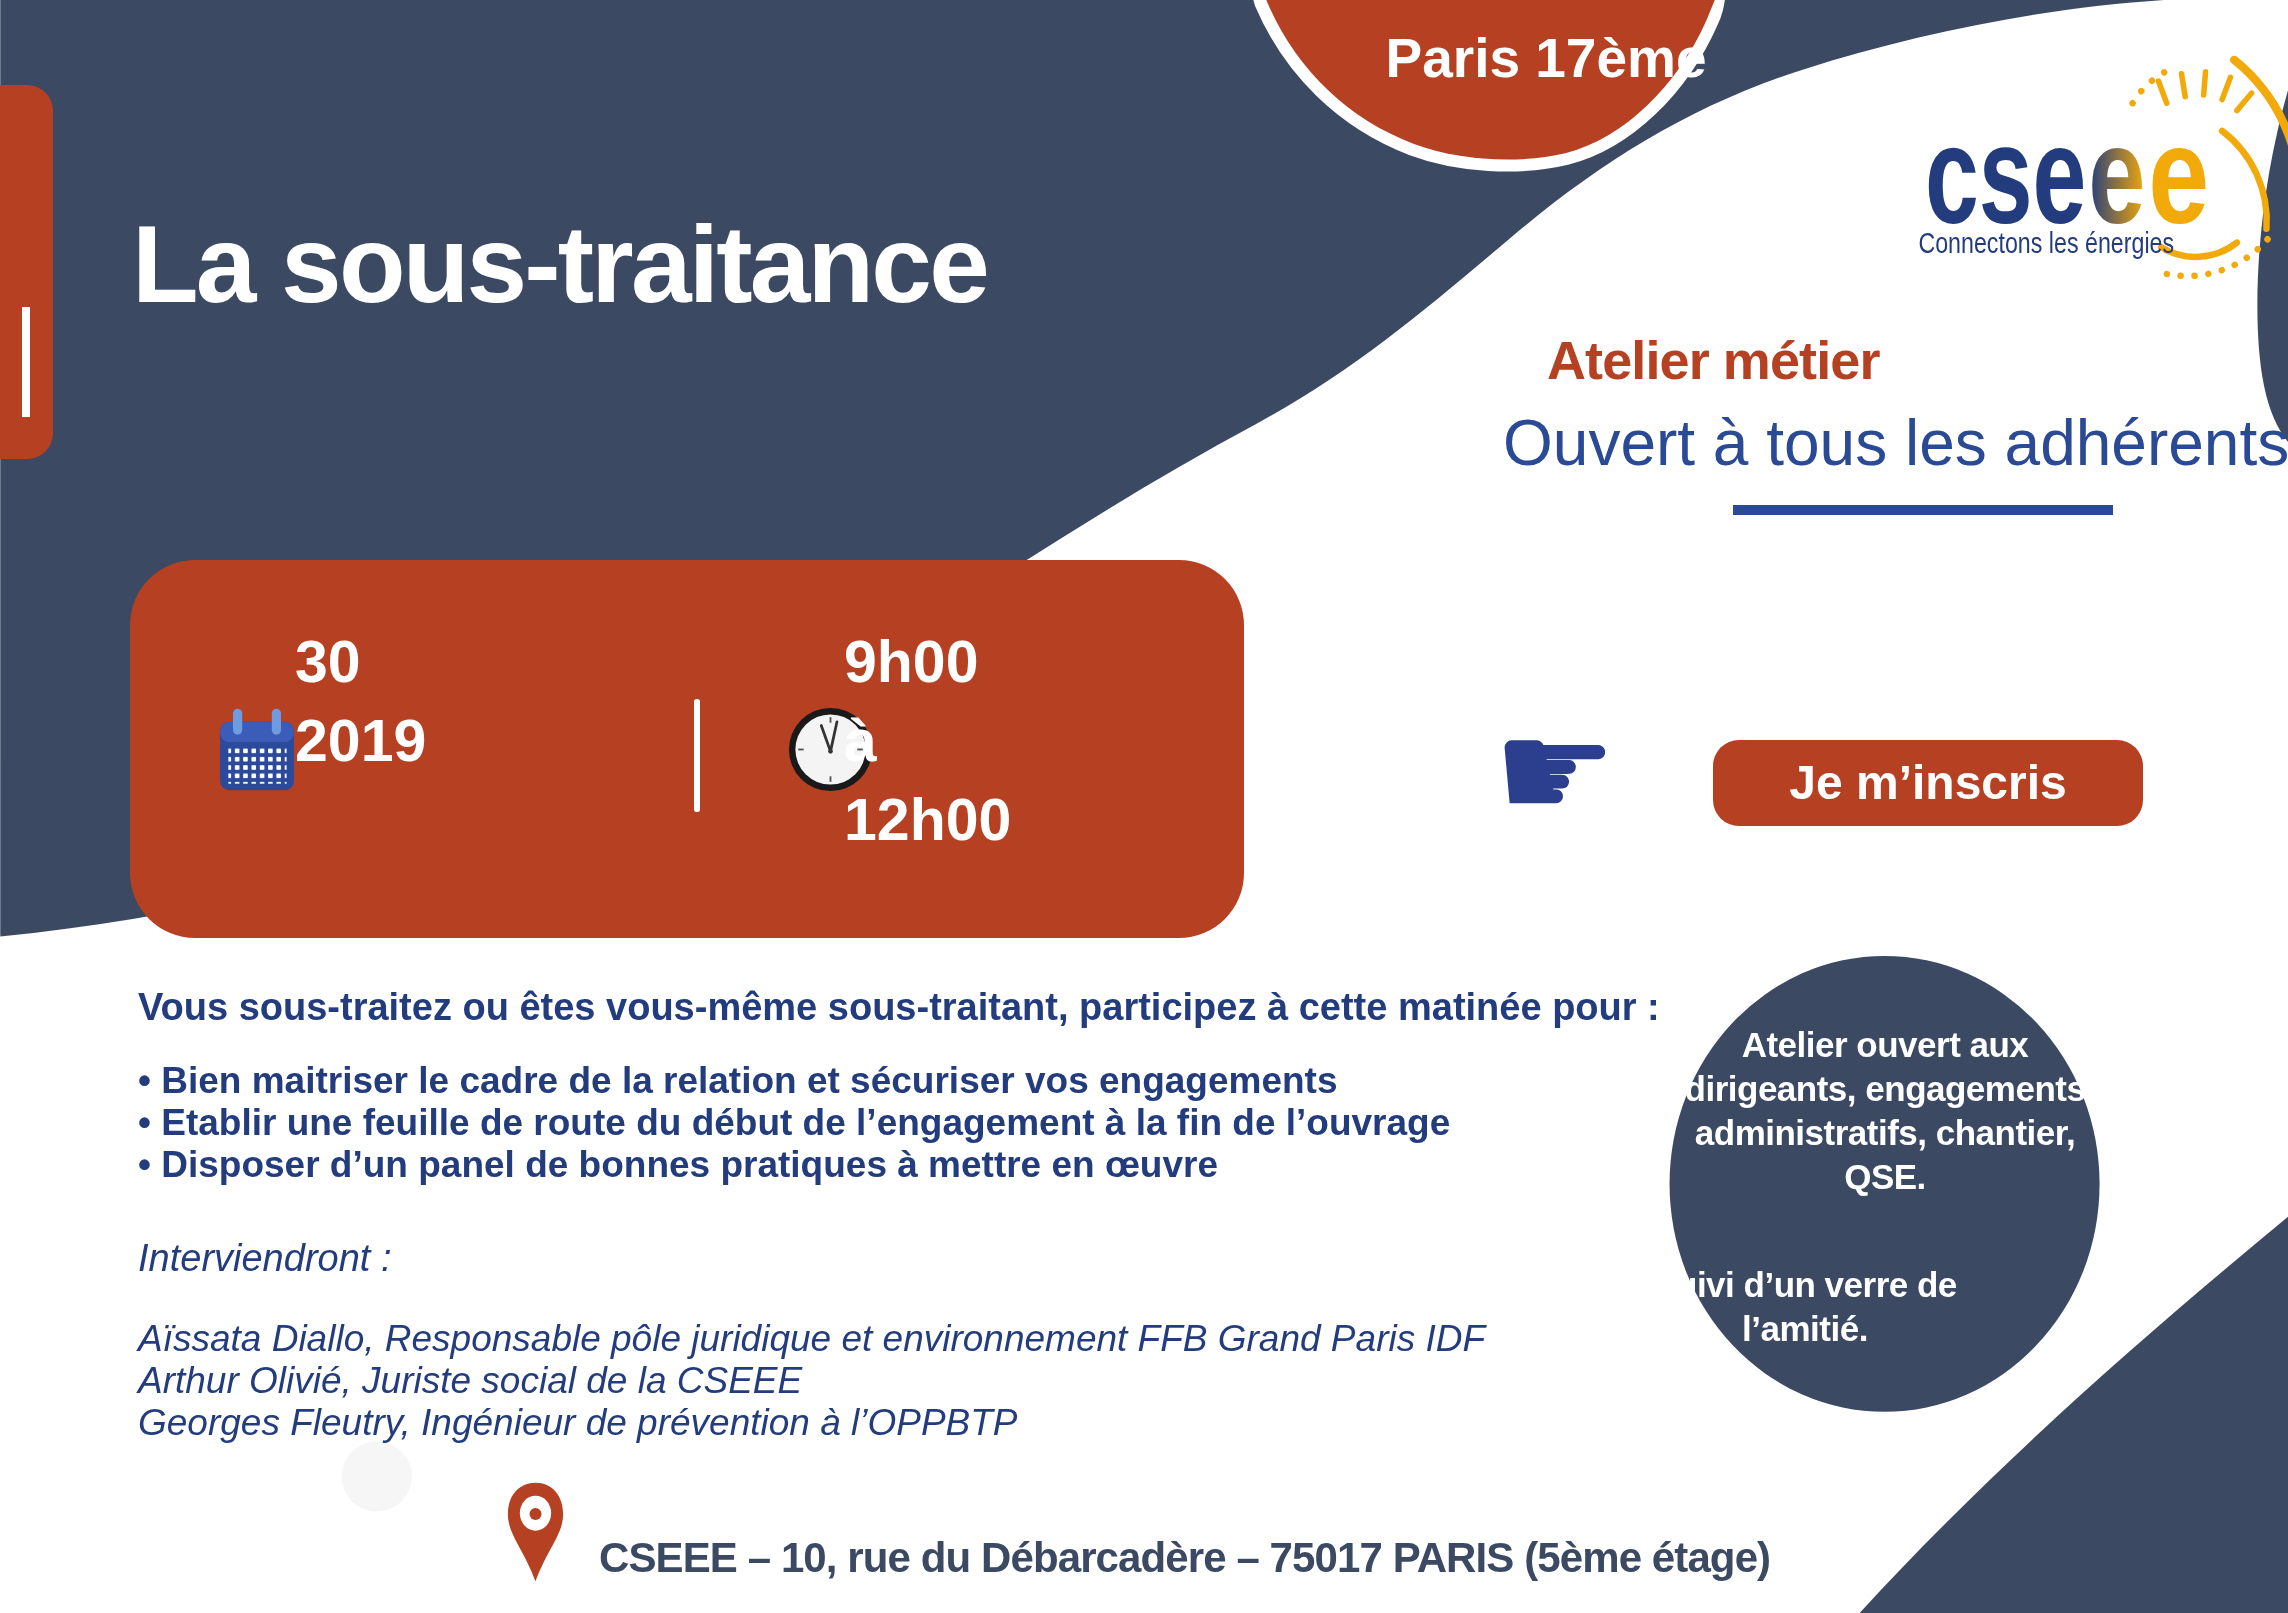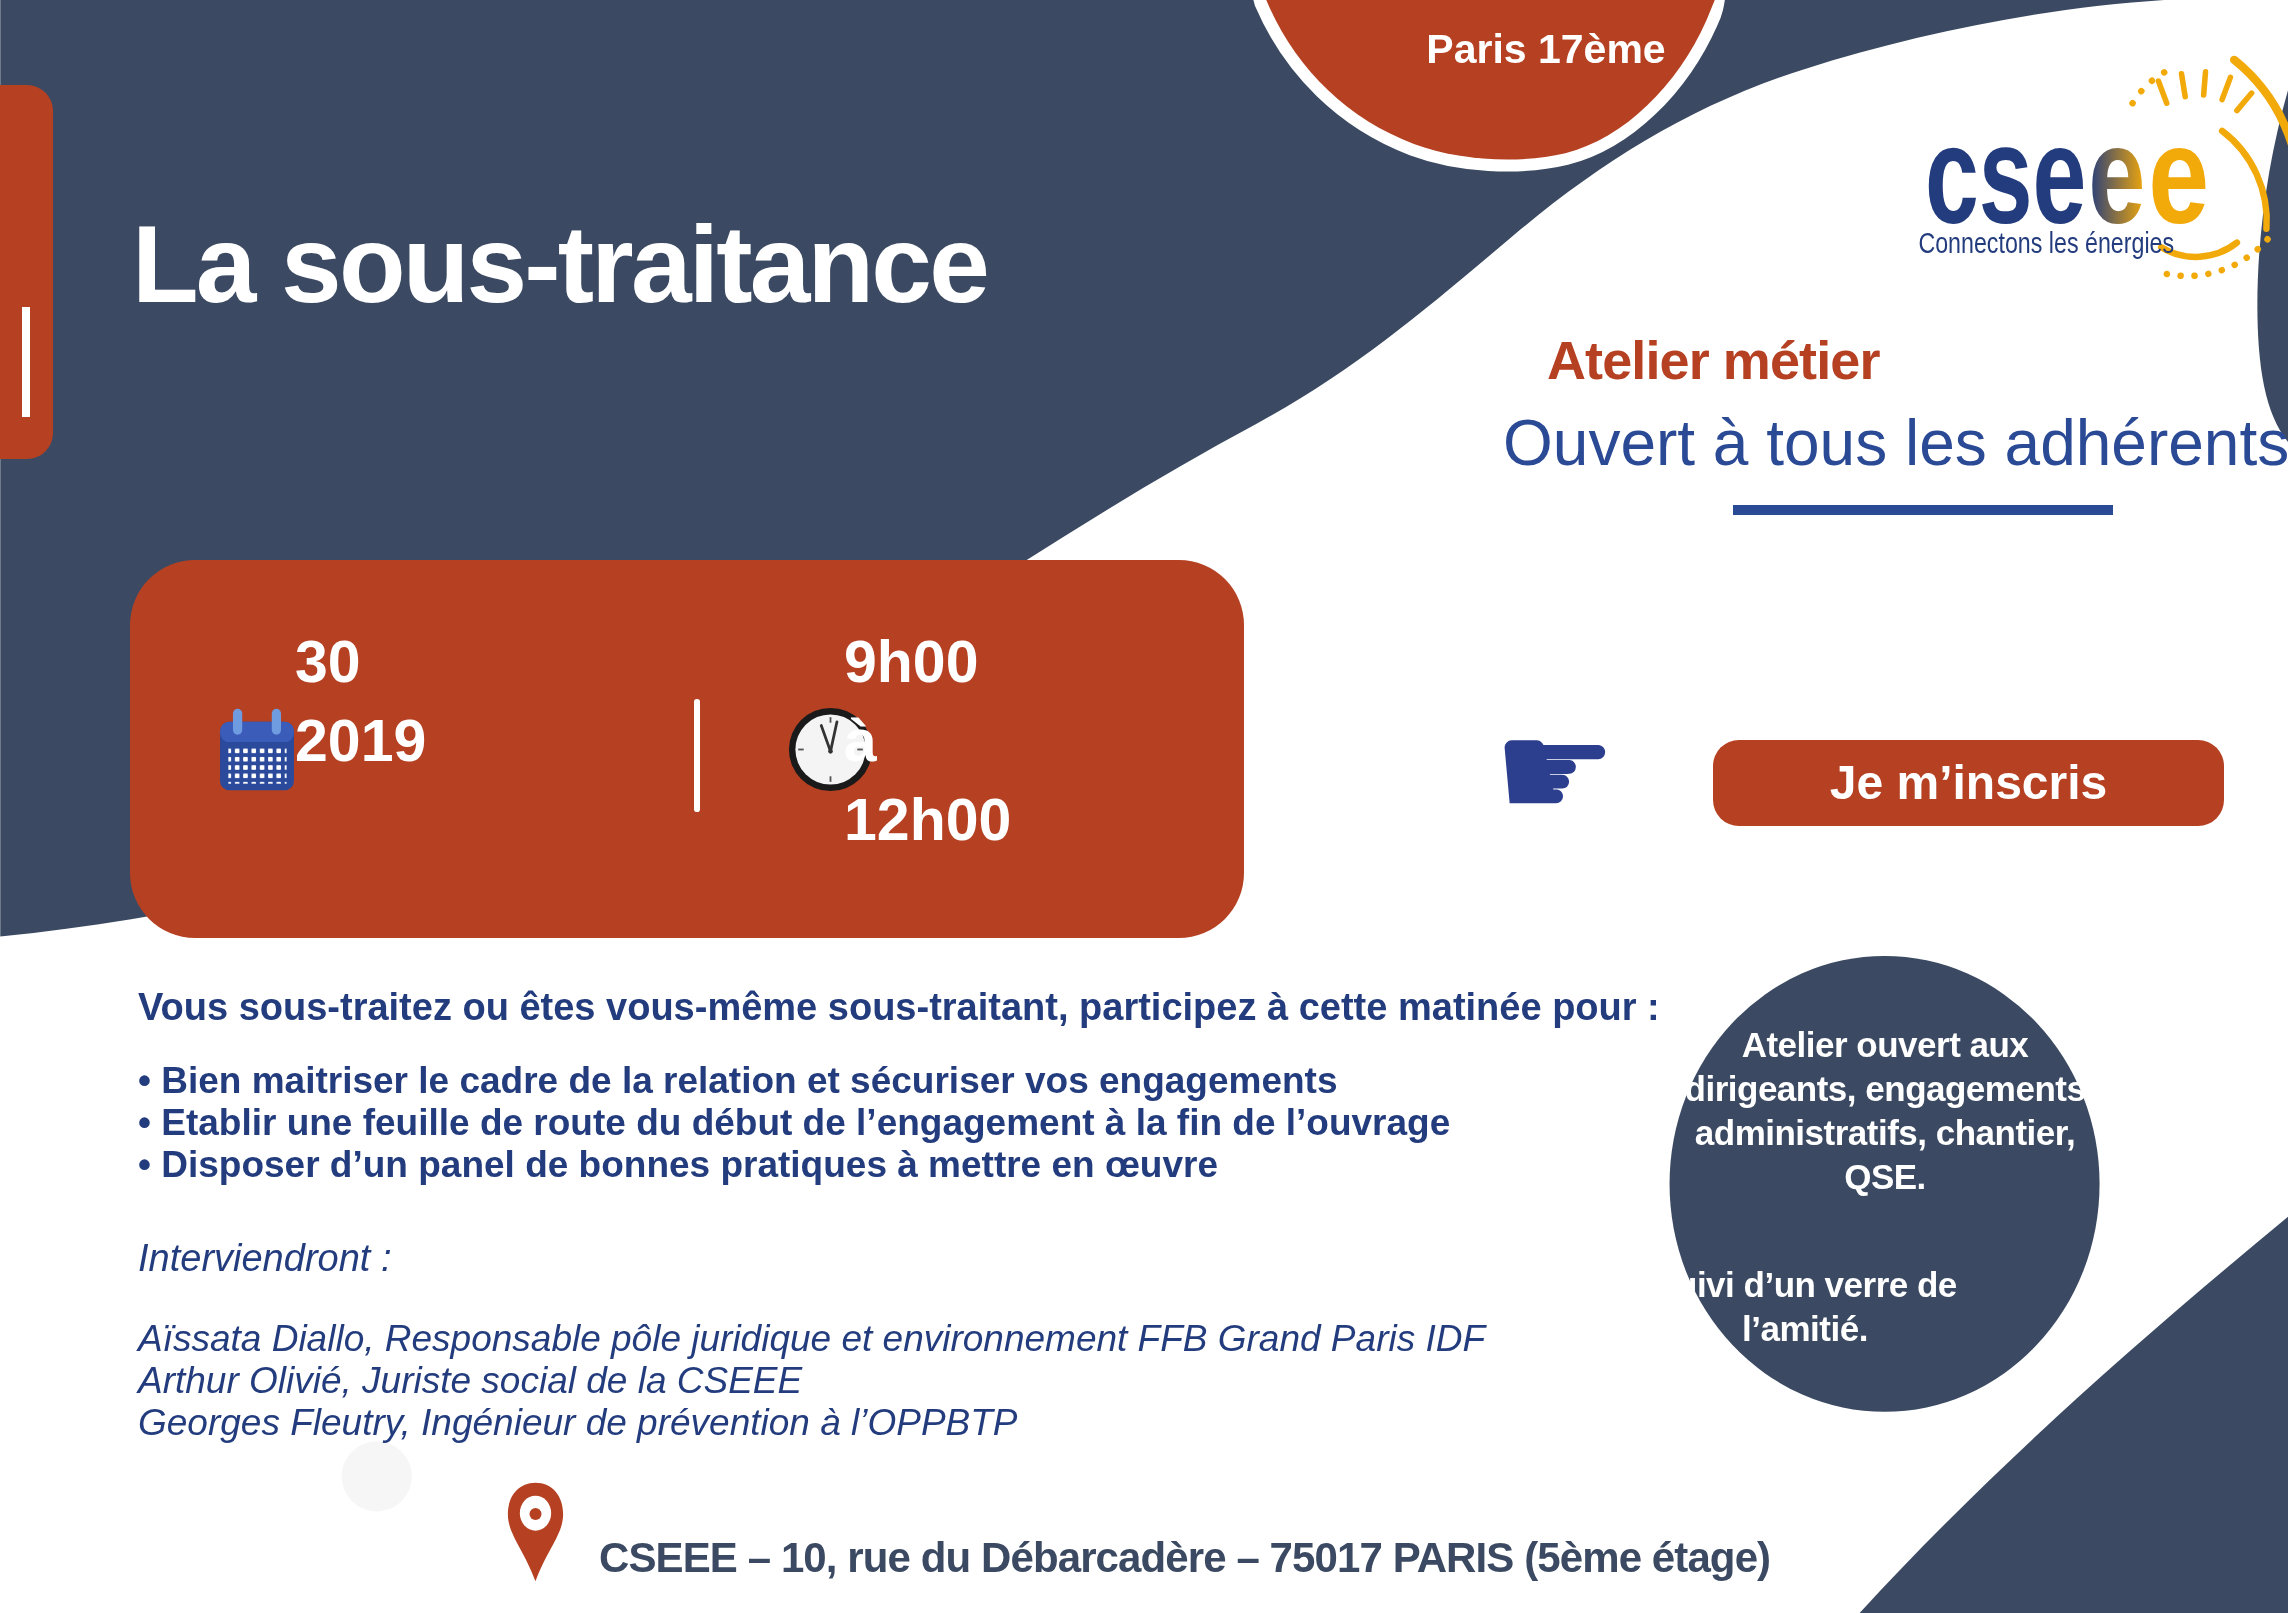--- a/index.html
+++ b/index.html
@@ -1,20 +1,20 @@
 <!DOCTYPE html>
 <html style="font-size:14.8px"><head>
 <meta charset="utf-8">
 <style>
   html,body{margin:0;padding:0;background:#ffffff;}
   .canvas{position:relative;width:2289px;height:1613px;overflow:hidden;background:#fff;
           font-family:"Liberation Sans",sans-serif;}
   .abs{position:absolute;}
   .title{color:#fff;font-weight:bold;font-size:109px;letter-spacing:-2.8px;line-height:1;white-space:nowrap;}
-  .badge-label{color:#fff;font-weight:bold;font-size:41px;text-align:center;white-space:nowrap;}
+  .badge-label{color:#fff;font-weight:bold;font-size:55px;text-align:center;white-space:nowrap;}
   .kicker{color:#b64022;font-weight:bold;font-size:54px;letter-spacing:-0.9px;white-space:nowrap;margin-left:44px;}
   .audience{color:#2b4a96;font-size:64px;white-space:nowrap;}
   .rule{background:#2b4a96;}
   .datebox{background:#b64022;border-radius:65px;}
   .dcol{color:#fff;font-weight:bold;font-size:59px;line-height:79px;text-align:left;}
   .dcol span{display:block;}
   .divider{background:#fff;border-radius:2.8px;}
   .cta-btn{background:#b64022;border-radius:26px;color:#fff;font-weight:bold;font-size:48px;
            text-align:center;line-height:86px;cursor:pointer;}
   .hand{color:#2c3f8f;font-family:"DejaVu Sans",sans-serif;font-size:138px;line-height:1;}
@@ -128,21 +128,21 @@
     <circle cx="46" cy="48" r="2.5" fill="#333"></circle>
   </svg>
 
   <div class="abs dcol" style="left:844px;top:623px;width:369px;">
     <span>9h00</span>
     <span>à</span>
     <span>12h00</span>
   </div>
 
   <div class="abs hand" style="left:1493px;top:703px;">☛</div>
-  <div class="abs cta-btn" style="left:1713px;top:740px;width:511px;height:86px;">Je m’inscris</div>
+  <div class="abs cta-btn" style="left:1713px;top:740px;width:430px;height:86px;">Je m’inscris</div>
 
   <div class="abs intro" style="left:138px;top:986px;">Vous sous-traitez ou êtes vous-même sous-traitant, participez à cette matinée pour :</div>
 
   <div class="abs bullets" style="left:138px;top:1060px;">
     <div>• Bien maitriser le cadre de la relation et sécuriser vos engagements</div>
     <div>• Etablir une feuille de route du début de l’engagement à la fin de l’ouvrage</div>
     <div>• Disposer d’un panel de bonnes pratiques à mettre en œuvre</div>
   </div>
 
   <div class="abs speak-h" style="left:138px;top:1237px;">Interviendront :</div>

